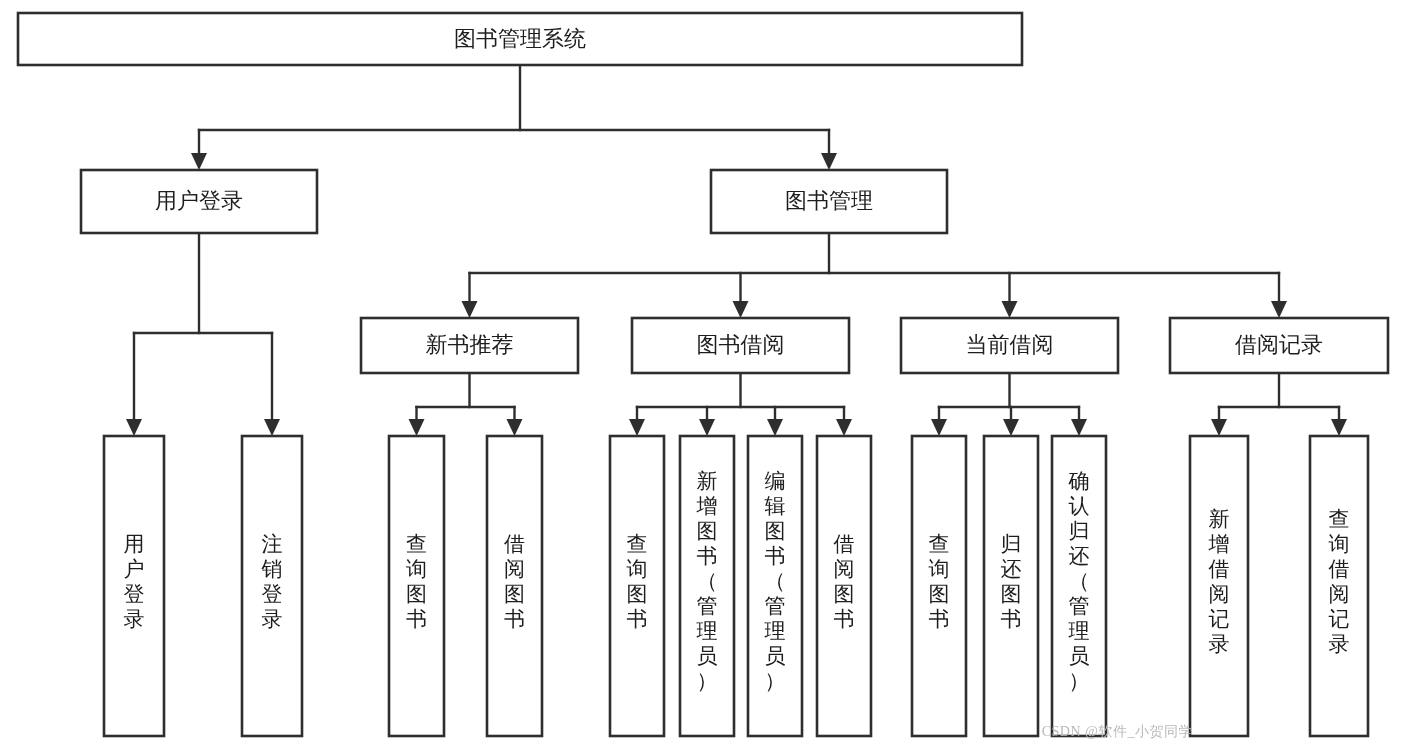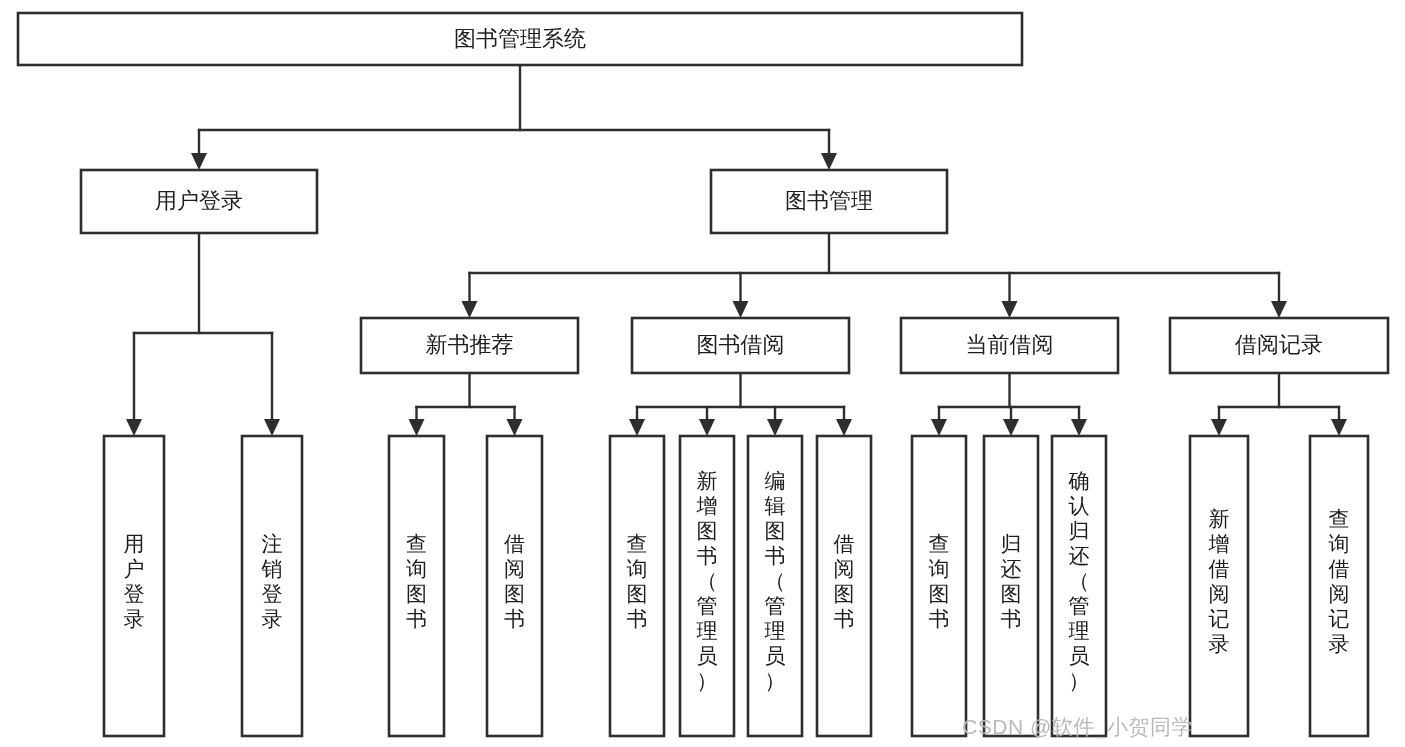--- a/index.html
+++ b/index.html
@@ -53,22 +53,22 @@
     stroke-linecap: square;
   }
   .arrow-head {
     fill: #2e2e2e;
     stroke: none;
   }
   .watermark {
     position: absolute;
     right: 10px;
     bottom: 6px;
-    font-family: Liberation Sans, sans-serif;
-    font-size: 21px;
+    font-family: Liberation Serif, serif;
+    font-size: 14px;
     color: #b9b9b9;
     letter-spacing: 0.5px;
     white-space: nowrap;
     user-select: none;
   }
 </style>
 </head>
 <body>
 
 <div id="diagram-root">

